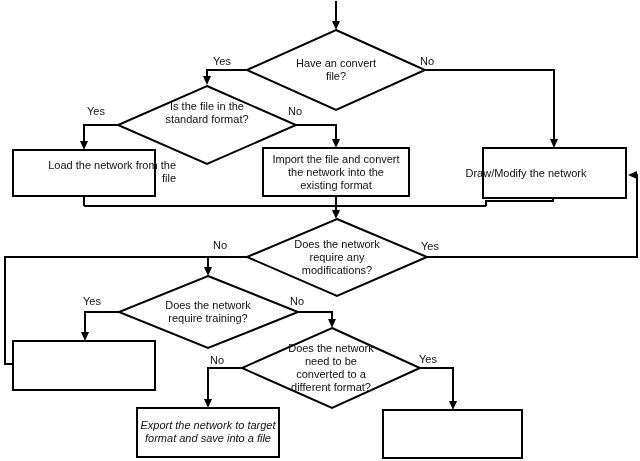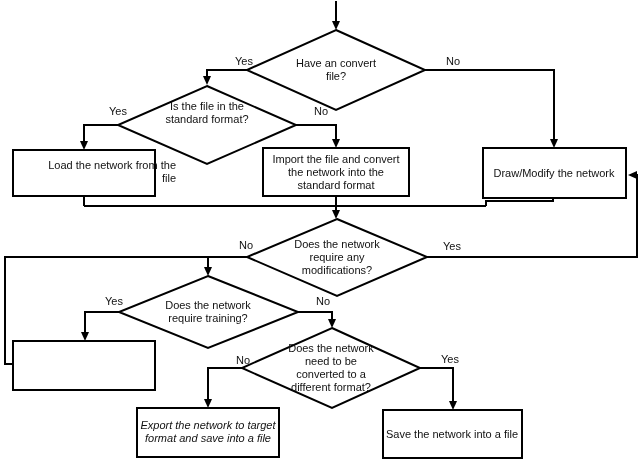--- a/index.html
+++ b/index.html
@@ -16,21 +16,21 @@
     font-size:11px;
     line-height:13px;
     text-align:center;
     white-space:pre-line;
     color:#111111;
   }
   .edge-label{
     position:absolute;
     font-size:11px;
     line-height:13px;
-    text-align:right;
+    text-align:left;
     color:#111111;
   }
   .shape{fill:#ffffff;stroke:#000000;stroke-width:2;}
   .wire{fill:none;stroke:#000000;stroke-width:2;}
   .head{fill:#000000;stroke:none;}
 </style>
 </head>
 <body>
 
 <div class="canvas">
@@ -119,41 +119,40 @@
 file?</div>
 
   <div class="node-text" style="left:132px;top:100px;width:150px;">Is the file in the
 standard format?</div>
 
   <div class="node-text" style="left:26px;top:159px;width:150px;text-align:right;">Load the network from the
 file</div>
 
   <div class="node-text" style="left:261px;top:153px;width:150px;">Import the file and convert
 the network into the
-standard format</div>
+existing format</div>
 
-  <div class="node-text" style="left:479px;top:167px;width:150px;">Draw/Modify the network</div>
+  <div class="node-text" style="left:451px;top:167px;width:150px;">Draw/Modify the network</div>
 
   <div class="node-text" style="left:262px;top:238px;width:150px;">Does the network
 require any
 modifications?</div>
 
   <div class="node-text" style="left:133px;top:299px;width:150px;">Does the network
 require training?</div>
 
 
   <div class="node-text" style="left:256px;top:342px;width:150px;">Does the network
 need to be
 converted to a
 different format?</div>
 
   <div class="node-text" style="left:133px;top:419px;width:150px;font-style:italic;">Export the network to target
 format and save into a file</div>
 
-  <div class="node-text" style="left:377px;top:428px;width:150px;">Save the network into a file</div>
 
   <div class="edge-label" style="left:213px;top:55px;width:40px;">Yes</div>
 
   <div class="edge-label" style="left:420px;top:55px;width:40px;">No</div>
 
   <div class="edge-label" style="left:87px;top:105px;width:40px;">Yes</div>
 
   <div class="edge-label" style="left:288px;top:105px;width:40px;">No</div>
 
   <div class="edge-label" style="left:213px;top:239px;width:40px;">No</div>

